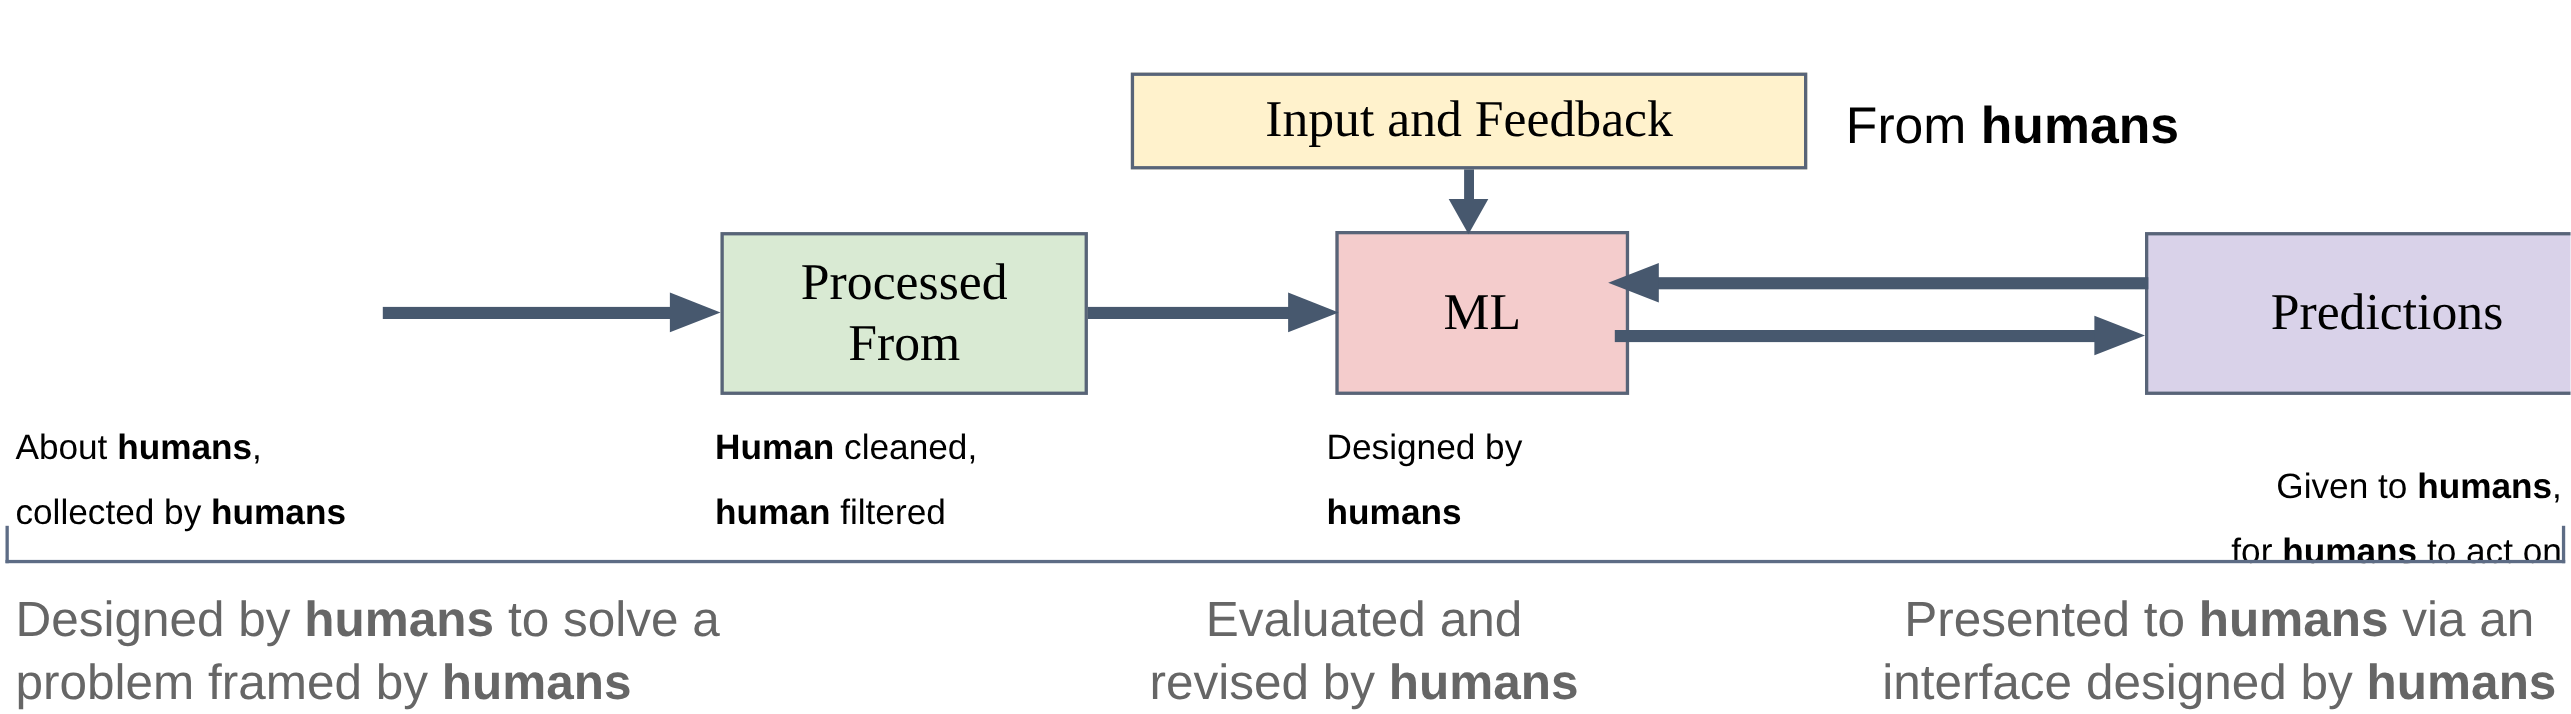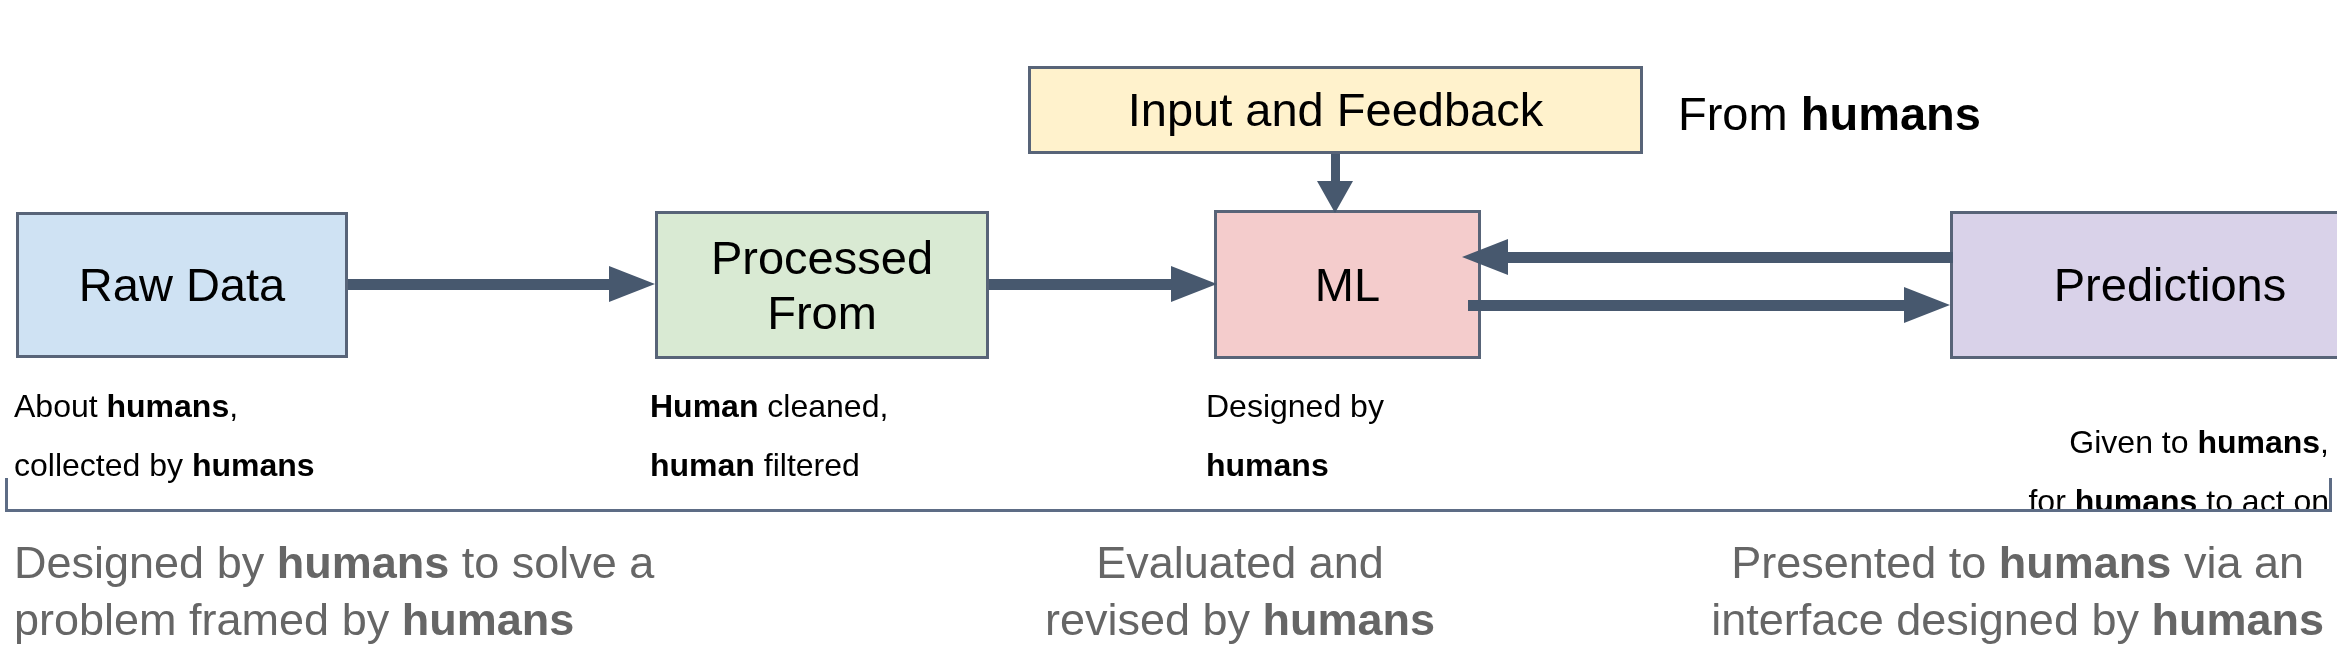--- a/index.html
+++ b/index.html
@@ -16,20 +16,21 @@
   .node {
     position: absolute;
     border: 3px solid #586478;
     display: flex;
     align-items: center;
     justify-content: center;
     text-align: center;
     font-size: 47px;
     color: #000000;
     line-height: 1.18;
+    font-family: Liberation Serif, serif;
   }
   .node-raw        { left: 16px;   top: 212px; width: 332px; height: 146px; }
   .node-processed  { left: 655px;  top: 211px; width: 334px; height: 148px; padding: 0 30px; }
   .node-ml         { left: 1214px; top: 210px; width: 267px; height: 149px; }
   .node-predictions{ left: 1950px; top: 211px; width: 416px; height: 148px; padding-left: 24px; }
   .node-feedback   { left: 1028px; top: 66px;  width: 615px; height: 88px;  }
   
   .from-humans {
     position: absolute;
     left: 1678px; top: 86px;
@@ -72,23 +73,20 @@
   .head-right { border-top: 18px solid transparent; border-bottom: 18px solid transparent; border-left: 46px solid #47586e; }
   .head-left  { border-top: 18px solid transparent; border-bottom: 18px solid transparent; border-right: 46px solid #47586e; }
   .head-down  { border-left: 18px solid transparent; border-right: 18px solid transparent; border-top: 32px solid #47586e; }
   .bold { font-weight: bold; }
 </style>
 </head>
 <body>
 
 <div class="canvas">
 
-  <div class="node node-raw" style="background-color: rgb(207, 226, 243);">
-    <span>Raw Data</span>
-  </div>
 
   <div class="node node-processed" style="background-color: rgb(217, 234, 211);">
     <span>Processed From</span>
   </div>
 
   <div class="node node-ml" style="background-color: rgb(244, 204, 204);">
     <span>ML</span>
   </div>
 
   <div class="node node-predictions" style="background-color: rgb(217, 210, 233);">

